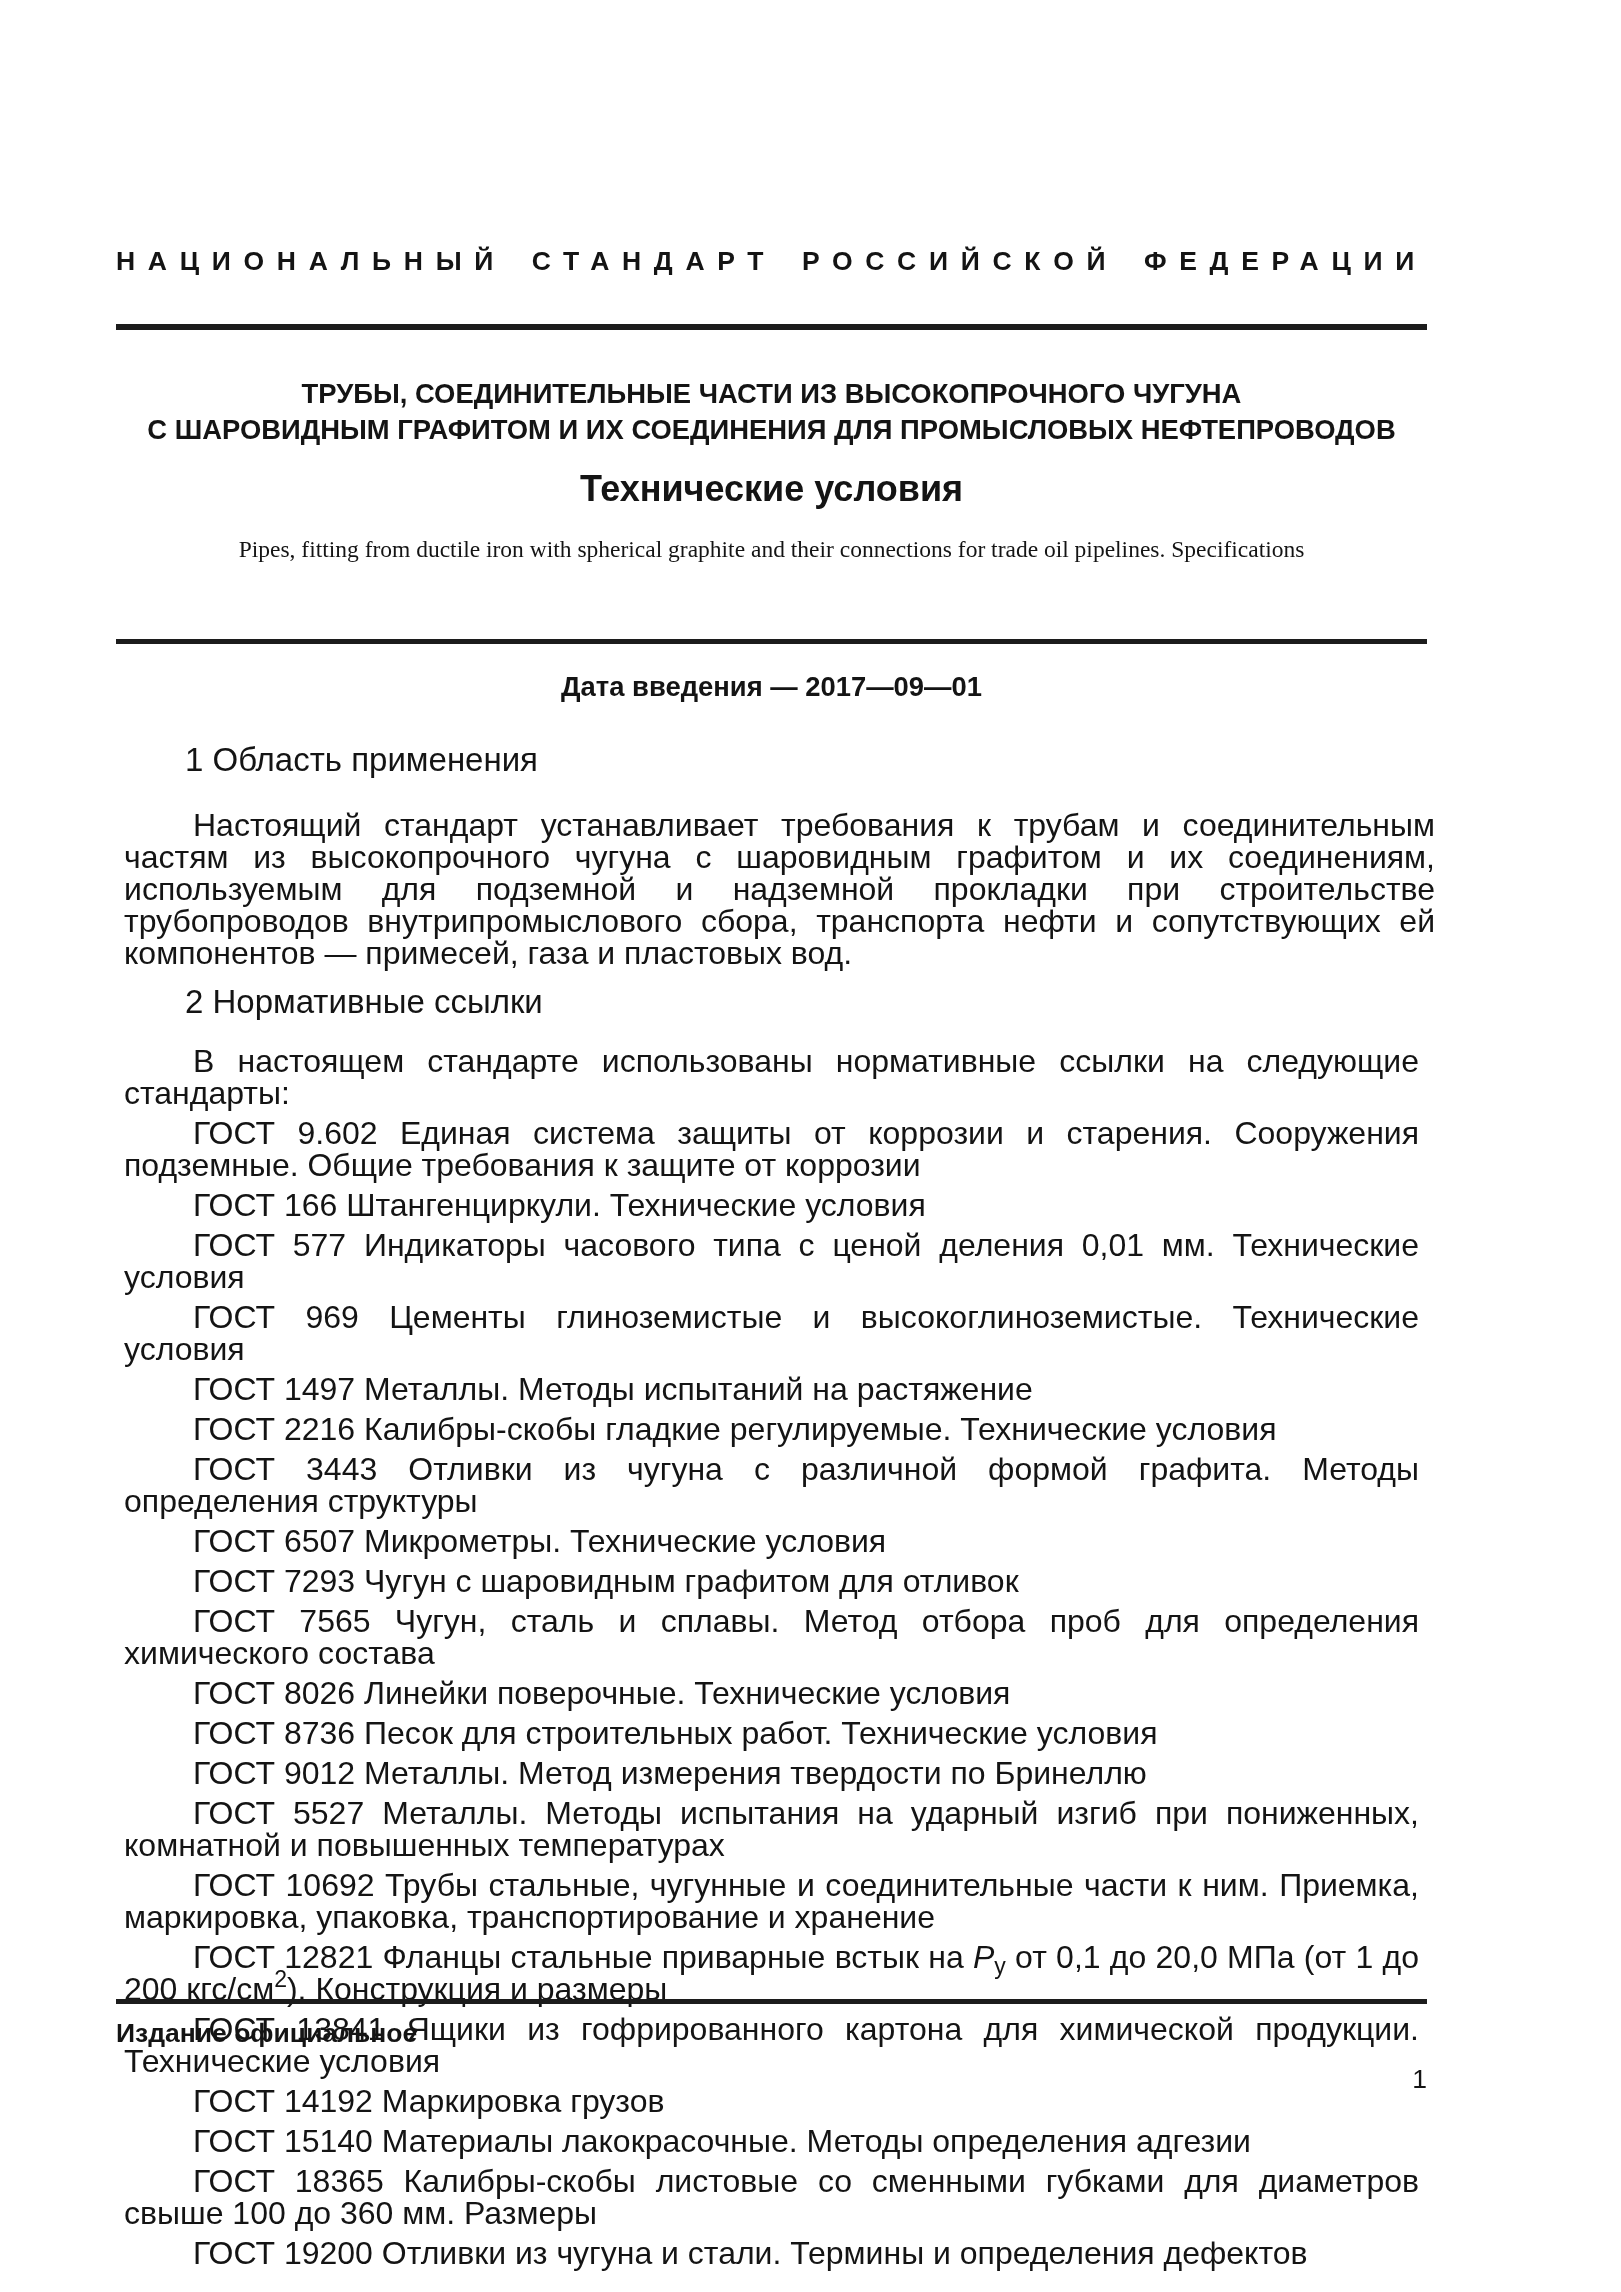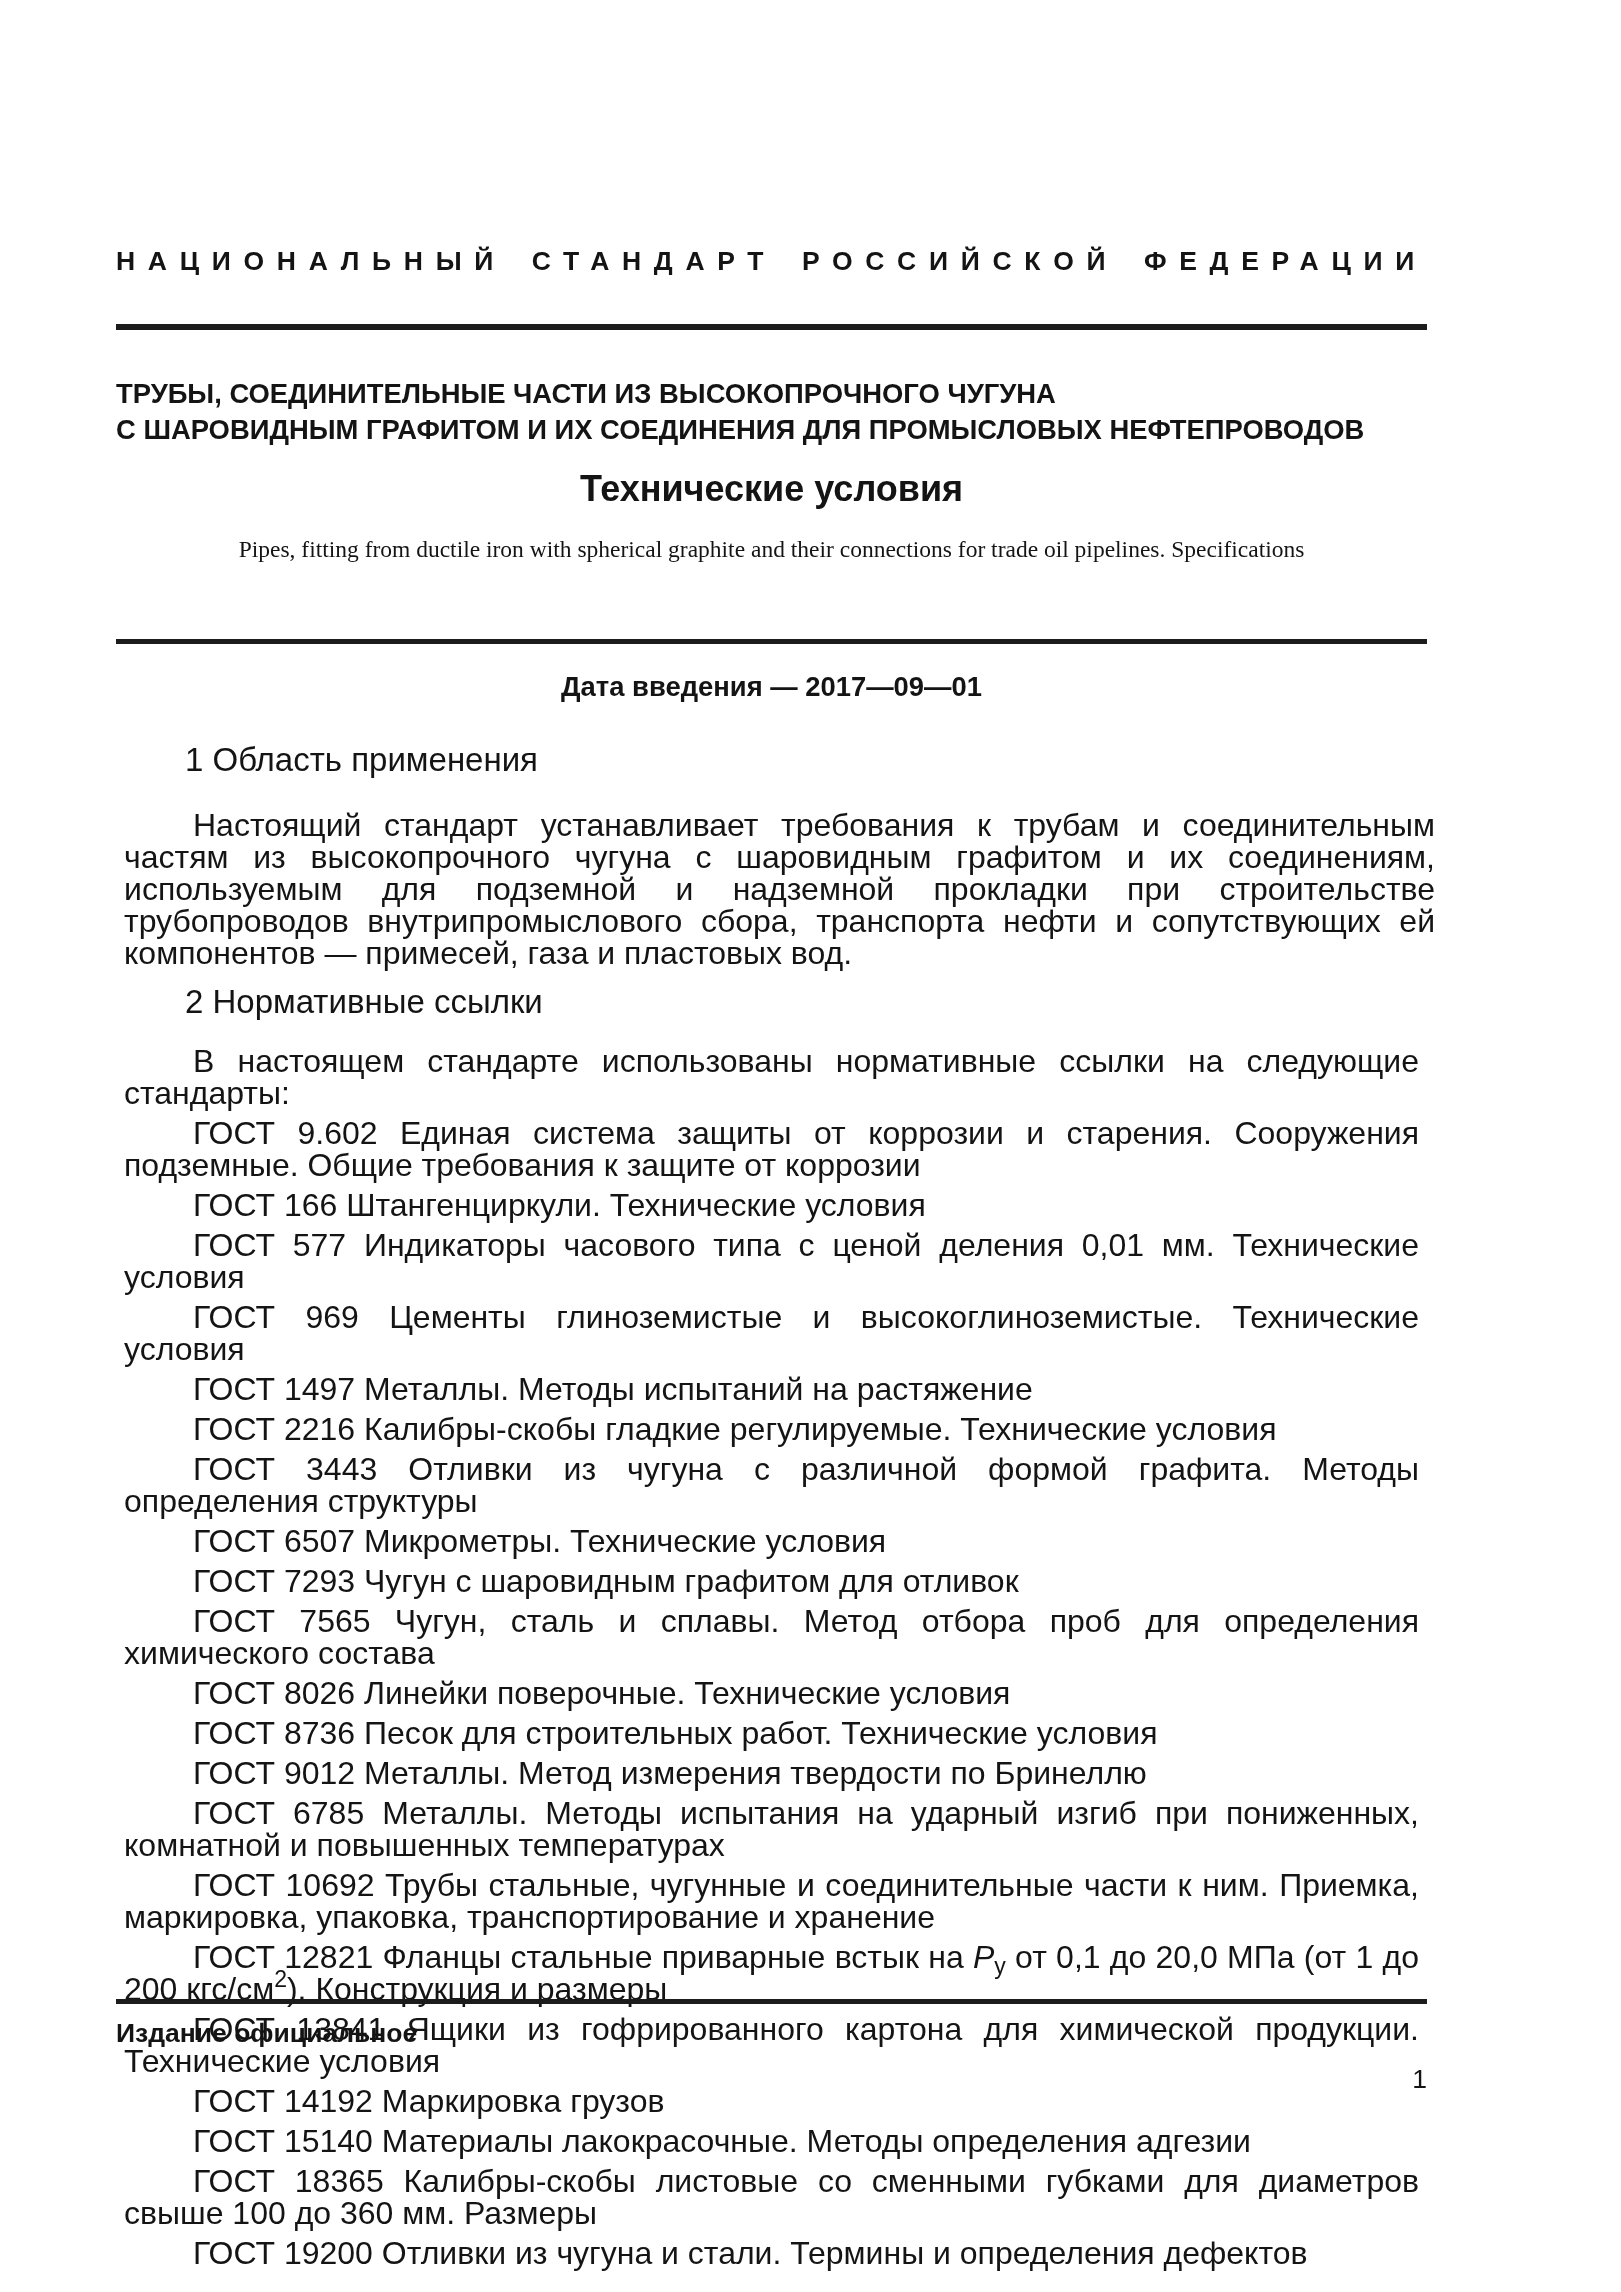--- a/index.html
+++ b/index.html
@@ -34,21 +34,21 @@
   }
   .rule { background: #1c1c1c; }
   .rule-thick { top: 324px; height: 5.9px; }
   .rule-mid   { top: 639px; height: 4.9px; }
   .rule-bottom{ top: 1999px; height: 4.9px; }
 
   .title {
     top: 376px;
     font-size: 27.4px;
     font-weight: bold;
-    text-align: left;
+    text-align: center;
     line-height: 36px;
   }
   .subtitle {
     top: 473px;
     font-size: 36px;
     font-weight: bold;
     text-align: center;
     line-height: 31px;
   }
   .title-en {
@@ -142,21 +142,21 @@
         <p class="body">ГОСТ 969 Цементы глиноземистые и высокоглиноземистые. Технические условия</p>
         <p class="body">ГОСТ 1497 Металлы. Методы испытаний на растяжение</p>
         <p class="body">ГОСТ 2216 Калибры-скобы гладкие регулируемые. Технические условия</p>
         <p class="body">ГОСТ 3443 Отливки из чугуна с различной формой графита. Методы определения структуры</p>
         <p class="body">ГОСТ 6507 Микрометры. Технические условия</p>
         <p class="body">ГОСТ 7293 Чугун с шаровидным графитом для отливок</p>
         <p class="body">ГОСТ 7565 Чугун, сталь и сплавы. Метод отбора проб для определения химического состава</p>
         <p class="body">ГОСТ 8026 Линейки поверочные. Технические условия</p>
         <p class="body">ГОСТ 8736 Песок для строительных работ. Технические условия</p>
         <p class="body">ГОСТ 9012 Металлы. Метод измерения твердости по Бринеллю</p>
-        <p class="body">ГОСТ 6785 Металлы. Методы испытания на ударный изгиб при пониженных, комнатной и повышенных температурах</p>
+        <p class="body">ГОСТ 5527 Металлы. Методы испытания на ударный изгиб при пониженных, комнатной и повышенных температурах</p>
         <p class="body">ГОСТ 10692 Трубы стальные, чугунные и соединительные части к ним. Приемка, маркировка, упаковка, транспортирование и хранение</p>
       </div>
 
     <p class="body"><span>ГОСТ 12821 Фланцы стальные приварные встык на </span><i class="sym">P</i><sub>у</sub><span> от 0,1 до 20,0 МПа (от 1 до 200 кгс/см</span><sup>2</sup><span>). Конструкция и размеры</span></p>
 
     <div>
         <p class="body">ГОСТ 13841 Ящики из гофрированного картона для химической продукции. Технические условия</p>
         <p class="body">ГОСТ 14192 Маркировка грузов</p>
         <p class="body">ГОСТ 15140 Материалы лакокрасочные. Методы определения адгезии</p>
         <p class="body">ГОСТ 18365 Калибры-скобы листовые со сменными губками для диаметров свыше 100 до 360 мм. Размеры</p>

